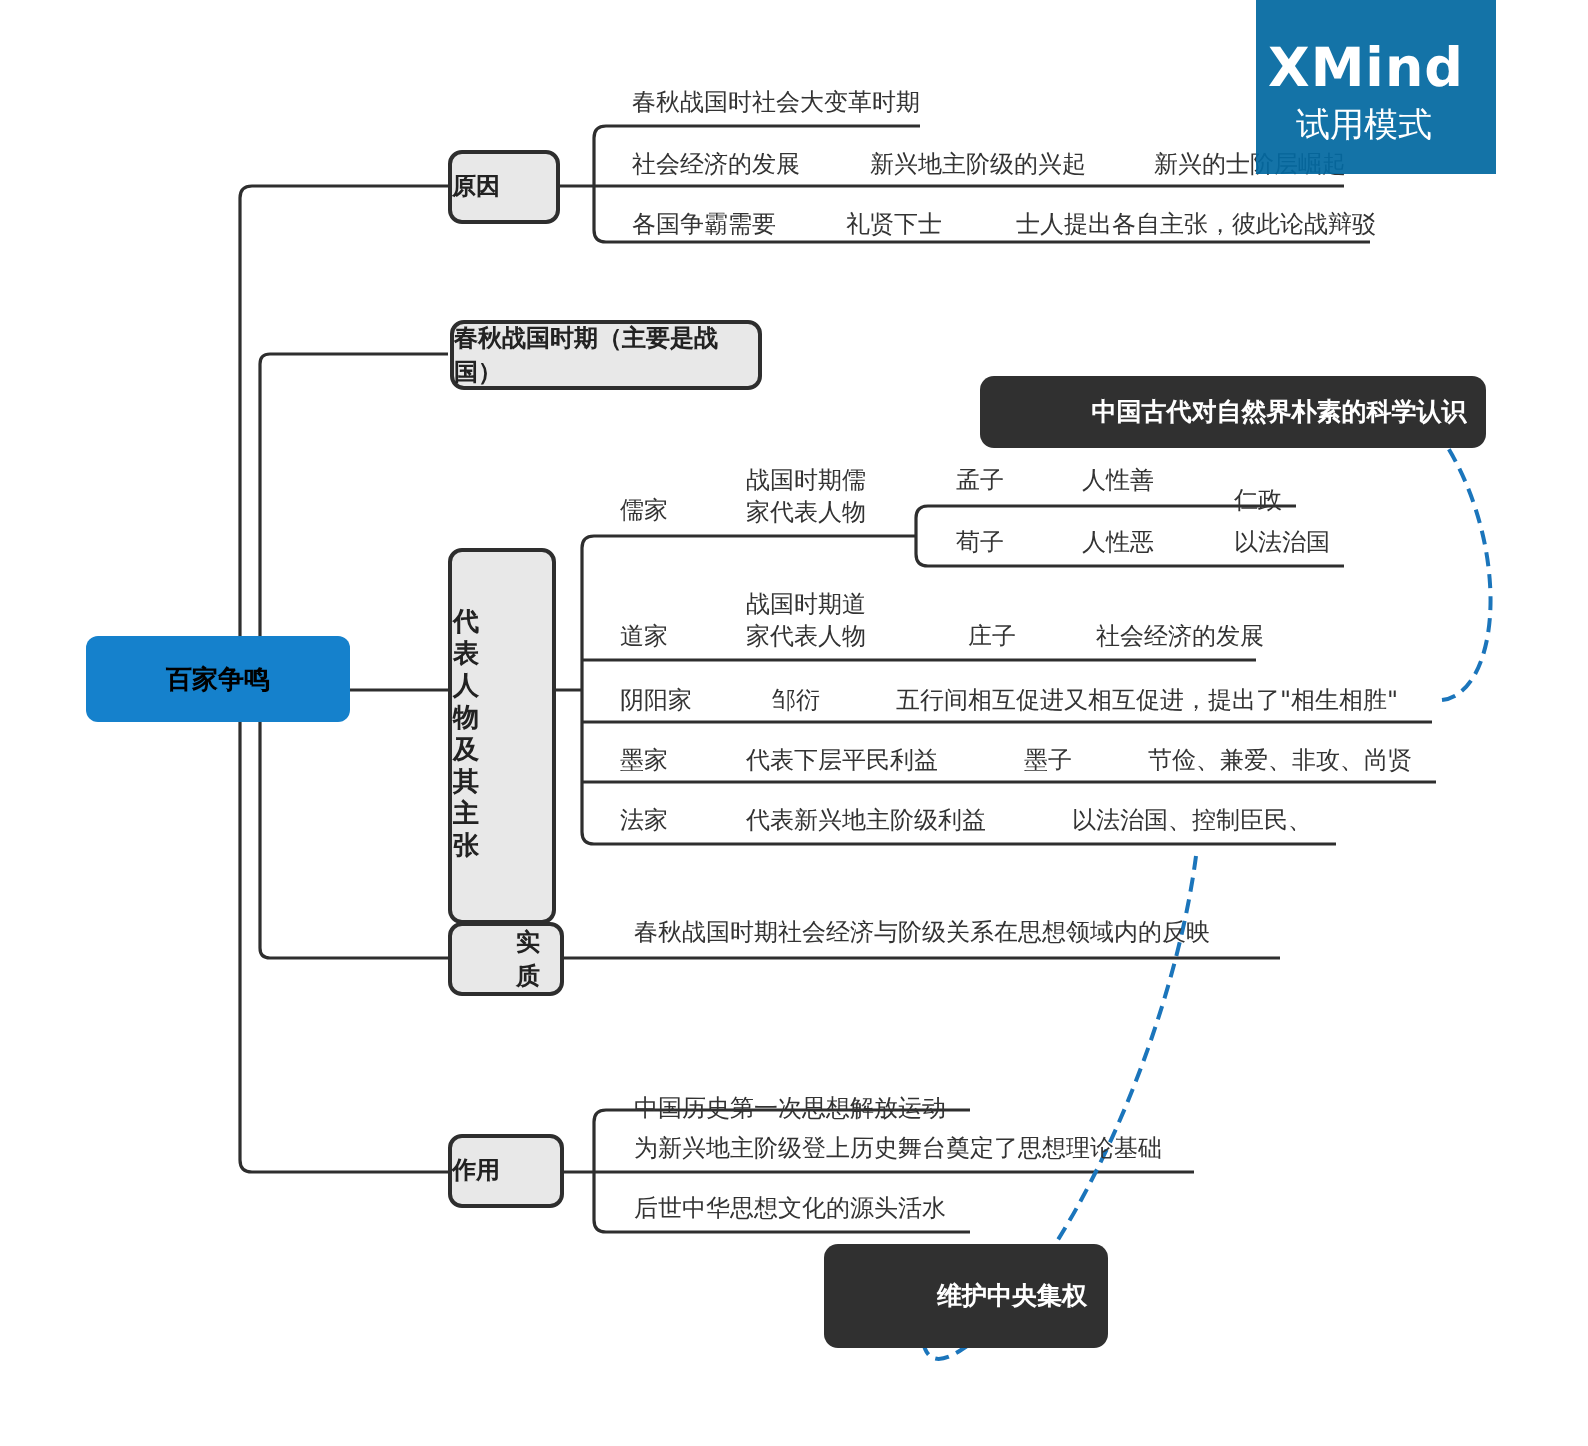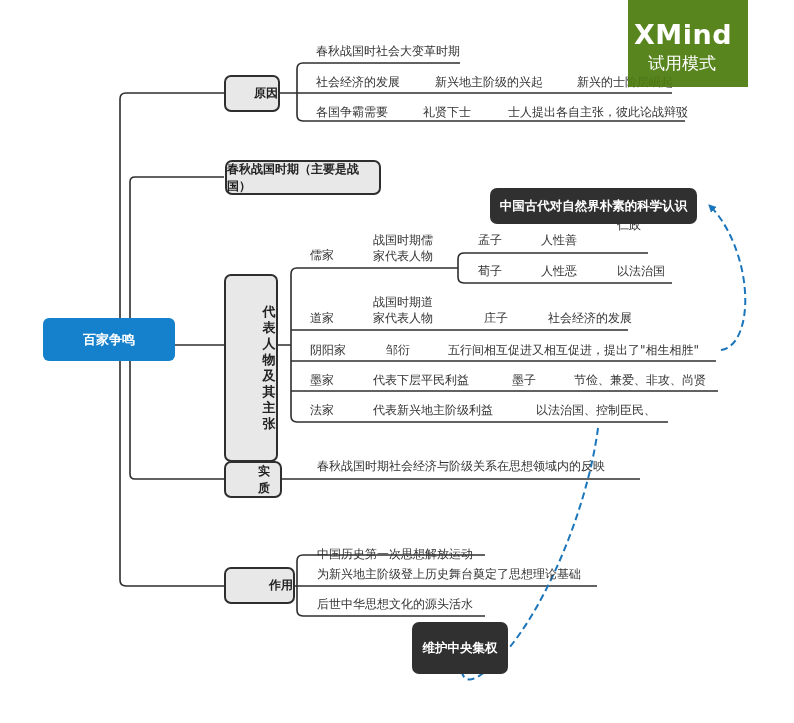--- a/index.html
+++ b/index.html
@@ -12,40 +12,41 @@
     position: absolute; font-size: 12px; line-height: 14px; color: #333333;
     white-space: nowrap;
   }
   .t2 {
     position: absolute; font-size: 12px; line-height: 16px; color: #333333;
     width: 62px; word-break: break-all; white-space: normal;
   }
   .box {
     position: absolute; box-sizing: border-box; background: #e8e8e8;
     border: 2px solid #2e2e2e; border-radius: 7px;
-    display: flex; align-items: center; justify-content: flex-end;
+    display: flex; align-items: center; justify-content: flex-start;
     font-size: 12px; font-weight: bold; color: #222222;
   }
   .vbox span {
     display: block; width: 14px; word-break: break-all; white-space: normal;
     line-height: 16px; text-align: center; font-size: 13px;
   }
   .central {
     position: absolute; left: 43px; top: 318px; width: 132px; height: 43px;
-    background: #1581cc; border-radius: 6px; color: #ffffff; font-weight: bold;
+    background: #1581cc; border-radius: 6px; color: #000000; font-weight: bold;
     font-size: 13px; display: flex; align-items: center; justify-content: center;
   }
   .dark {
     position: absolute; background: #303030; border-radius: 7px; color: #ffffff;
     font-weight: bold; font-size: 12.5px; display: flex; align-items: center;
     justify-content: center;
+    padding-left: 46px;
   }
   .badge {
     position: absolute; left: 628px; top: 0; width: 120px; height: 87px;
-    background: #4d7c0f; opacity: 0.93; color: #ffffff; z-index: 5;
+    background: #0369a1; opacity: 0.93; color: #ffffff; z-index: 5;
   }
   .badge .brand {
     position: absolute; right: 16px; top: 20px; font-size: 27px; font-weight: bold;
     letter-spacing: 0.5px; line-height: 30px;
   }
   .badge .mode {
     position: absolute; right: 32px; top: 53px; font-size: 17px; line-height: 20px;
   }
 </style>
 </head>
@@ -118,21 +119,21 @@
   </div>
 
   <div class="box vbox" style="left:224px;top:274px;width:54px;height:188px;">
     <span>代表人物及其主张</span>
   </div>
 
   <span class="t" style="left:310px;top:248px;">儒家</span>
   <span class="t2" style="left:373px;top:232px;">战国时期儒家代表人物</span>
   <span class="t" style="left:478px;top:233px;">孟子</span>
   <span class="t" style="left:541px;top:233px;">人性善</span>
-  <span class="t" style="left:617px;top:218px;">仁政</span>
+  <span class="t" style="left:617px;top:243px;">仁政</span>
   <span class="t" style="left:478px;top:264px;">荀子</span>
   <span class="t" style="left:541px;top:264px;">人性恶</span>
   <span class="t" style="left:617px;top:264px;">以法治国</span>
 
   <span class="t" style="left:310px;top:311px;">道家</span>
   <span class="t2" style="left:373px;top:294px;">战国时期道家代表人物</span>
   <span class="t" style="left:484px;top:311px;">庄子</span>
   <span class="t" style="left:548px;top:311px;">社会经济的发展</span>
 
   <span class="t" style="left:310px;top:343px;">阴阳家</span>
@@ -146,21 +147,21 @@
 
   <span class="t" style="left:310px;top:403px;">法家</span>
   <span class="t" style="left:373px;top:403px;">代表新兴地主阶级利益</span>
   <span class="t" style="left:536px;top:403px;">以法治国、控制臣民、</span>
 
   <div class="box" style="left:224px;top:461px;width:58px;height:37px;padding-left:32px;">
     <span>实质</span>
   </div>
   <span class="t" style="left:317px;top:459px;">春秋战国时期社会经济与阶级关系在思想领域内的反映</span>
 
-  <div class="box" style="left:224px;top:567px;width:71px;height:37px;">
+  <div class="box" style="left:224px;top:567px;width:58px;height:37px;">
     <span>作用</span>
   </div>
   <span class="t" style="left:317px;top:547px;">中国历史第一次思想解放运动</span>
   <span class="t" style="left:317px;top:567px;">为新兴地主阶级登上历史舞台奠定了思想理论基础</span>
   <span class="t" style="left:317px;top:597px;">后世中华思想文化的源头活水</span>
 
   <div class="dark" style="left:412px;top:622px;width:96px;height:52px;">
     <span>维护中央集权</span>
   </div>
 

